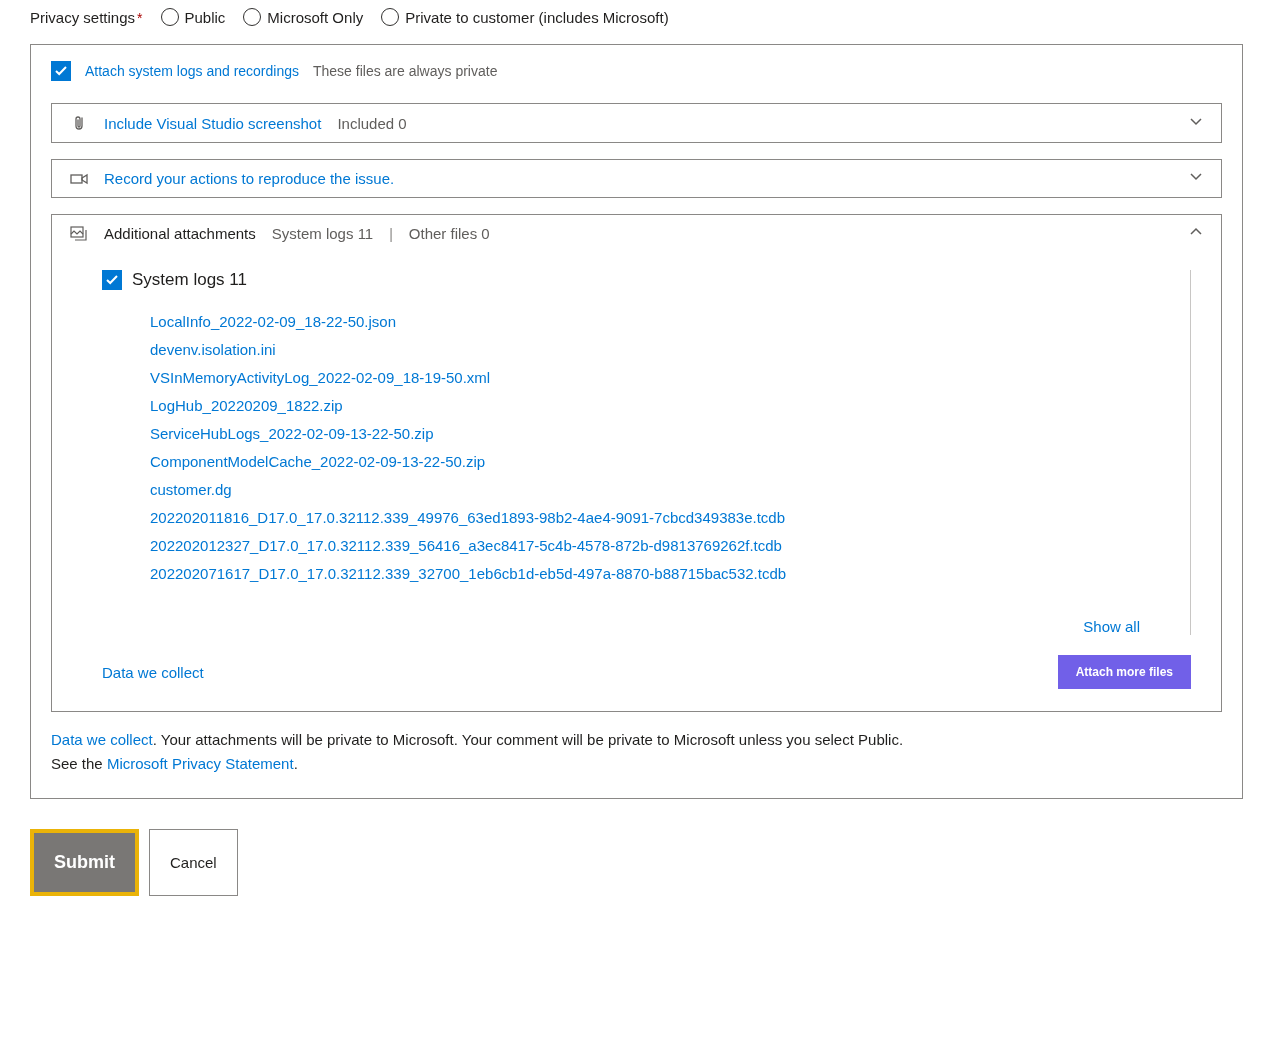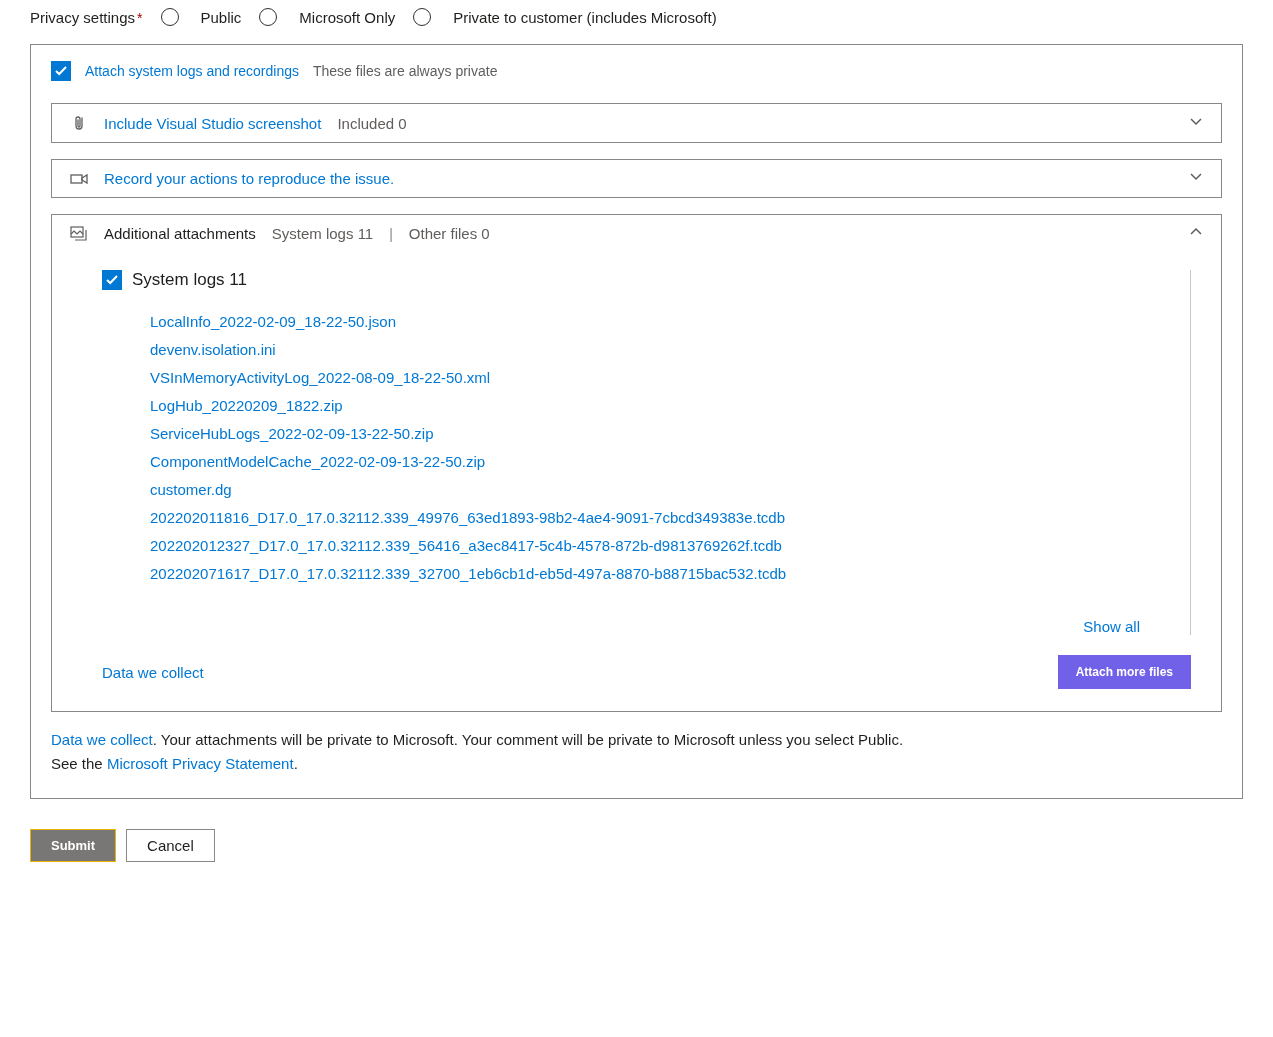--- a/index.html
+++ b/index.html
@@ -15,21 +15,21 @@
       display: flex;
       align-items: center;
       gap: 18px;
       margin-bottom: 18px;
     }
     .privacy-label { font-size: 15px; }
     .required { color: #a80000; margin-left: 2px; }
     .radio-opt {
       display: inline-flex;
       align-items: center;
-      gap: 22px;
+      gap: 6px;
       cursor: pointer;
       font-size: 15px;
     }
     .radio-circle {
       width: 18px; height: 18px;
       border: 1px solid #323130;
       border-radius: 50%;
     }
     .outer-card {
       border: 1px solid #8a8886;
@@ -128,31 +128,31 @@
     }
     .legal .link { color: #0078d4; }
     .button-row {
       display: flex;
       gap: 10px;
       margin-top: 30px;
     }
     .btn-submit {
       background: #797775;
       color: #fff;
-      border: 1px solid #eab308;
+      border: 4px solid #eab308;
       padding: 8px 20px;
-      font-size: 13px;
+      font-size: 18px;
       font-weight: 600;
       cursor: pointer;
     }
     .btn-cancel {
       background: #fff;
       color: #201f1e;
       border: 1px solid #8a8886;
-      padding: 2px 20px;
+      padding: 24px 20px;
       font-size: 15px;
       cursor: pointer;
     }
     .pipe { color: #8a8886; }
   </style>
 </head>
 <body>
 
 <div class="privacy-row">
   <span>
@@ -247,21 +247,21 @@
           <span class="checkbox">
             <svg width="12" height="12" viewBox="0 0 12 12">
                 <path d="M1 6 L4.2 9 L11 2" stroke="#fff" stroke-width="2" fill="none"></path>
               </svg>
           </span>
           <span>System logs 11</span>
         </div>
         <ul class="file-list" id="file-list">
             <li>LocalInfo_2022-02-09_18-22-50.json</li>
             <li>devenv.isolation.ini</li>
-            <li>VSInMemoryActivityLog_2022-08-09_18-22-50.xml</li>
+            <li>VSInMemoryActivityLog_2022-02-09_18-19-50.xml</li>
             <li>LogHub_20220209_1822.zip</li>
             <li>ServiceHubLogs_2022-02-09-13-22-50.zip</li>
             <li>ComponentModelCache_2022-02-09-13-22-50.zip</li>
             <li>customer.dg</li>
             <li>202202011816_D17.0_17.0.32112.339_49976_63ed1893-98b2-4ae4-9091-7cbcd349383e.tcdb</li>
             <li>202202012327_D17.0_17.0.32112.339_56416_a3ec8417-5c4b-4578-872b-d9813769262f.tcdb</li>
             <li>202202071617_D17.0_17.0.32112.339_32700_1eb6cb1d-eb5d-497a-8870-b88715bac532.tcdb</li>
           </ul>
         <div class="show-all">Show all</div>
       </div>

